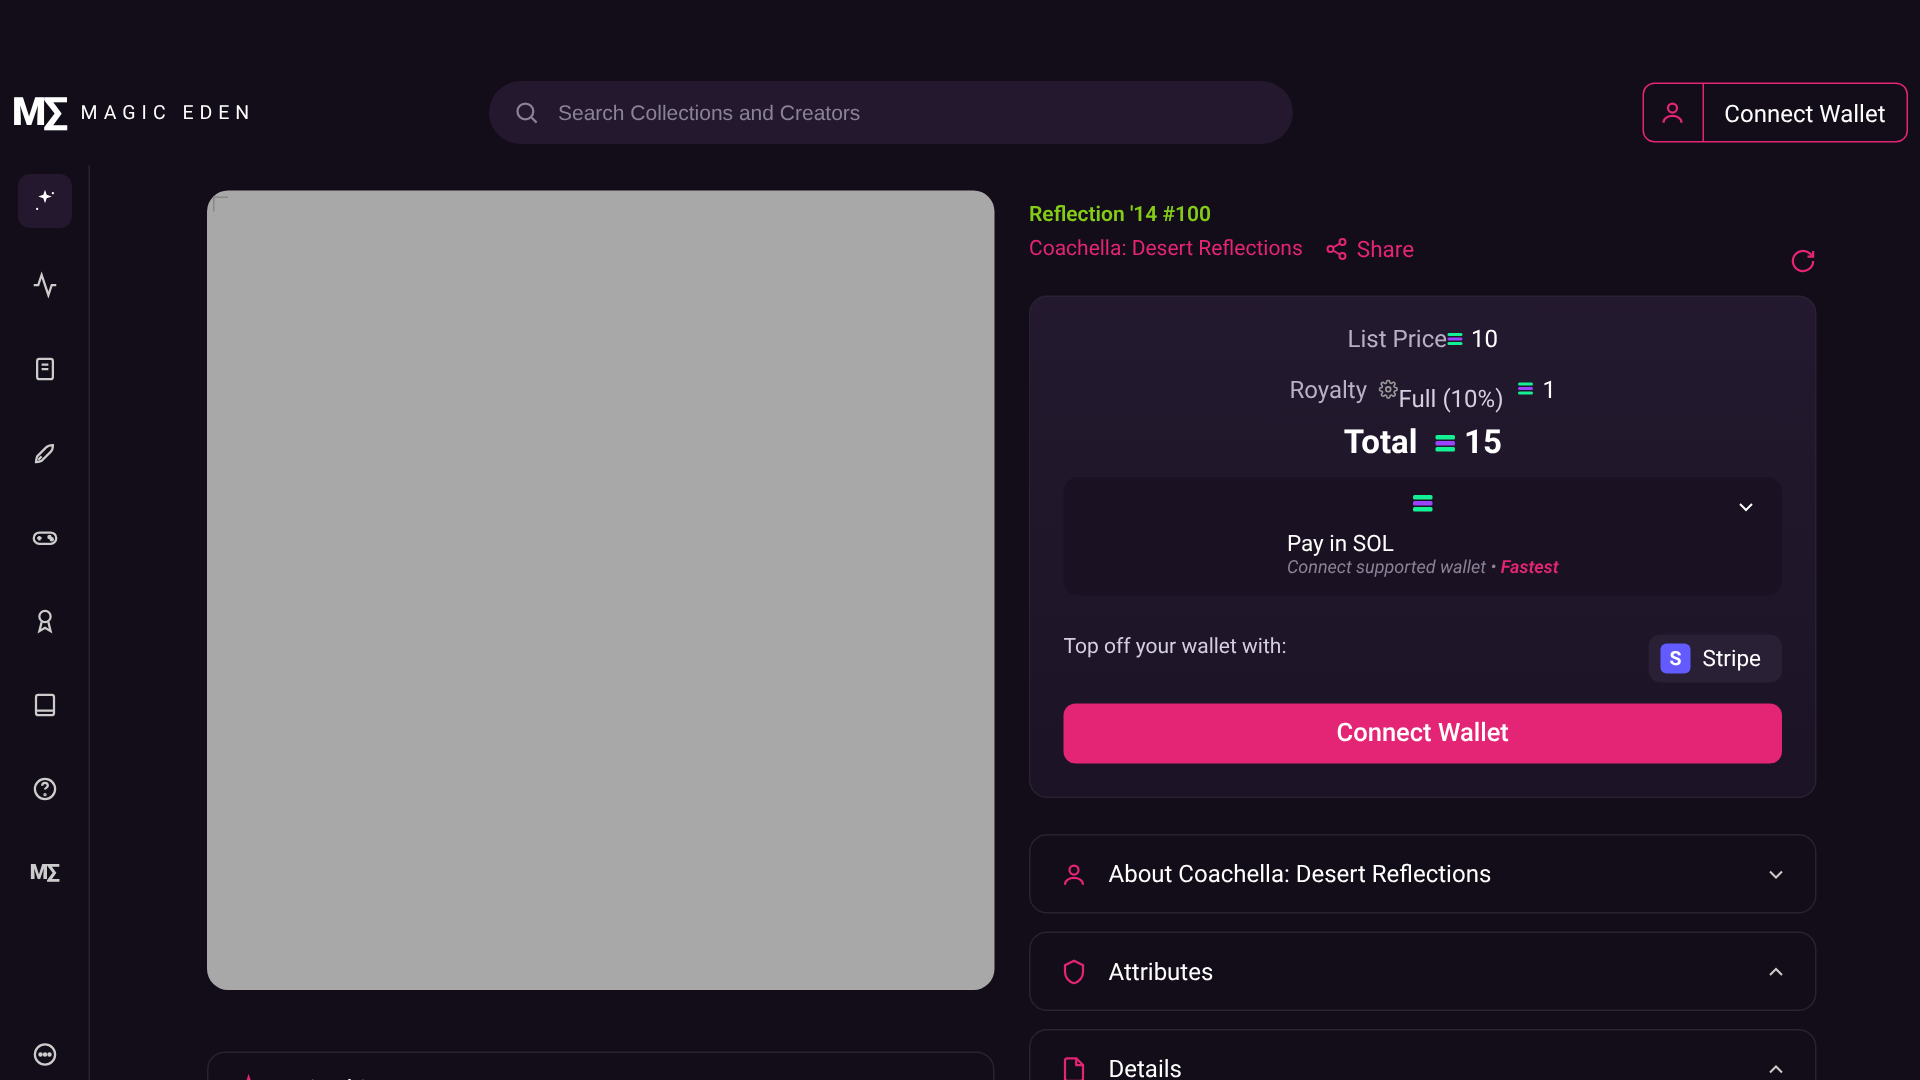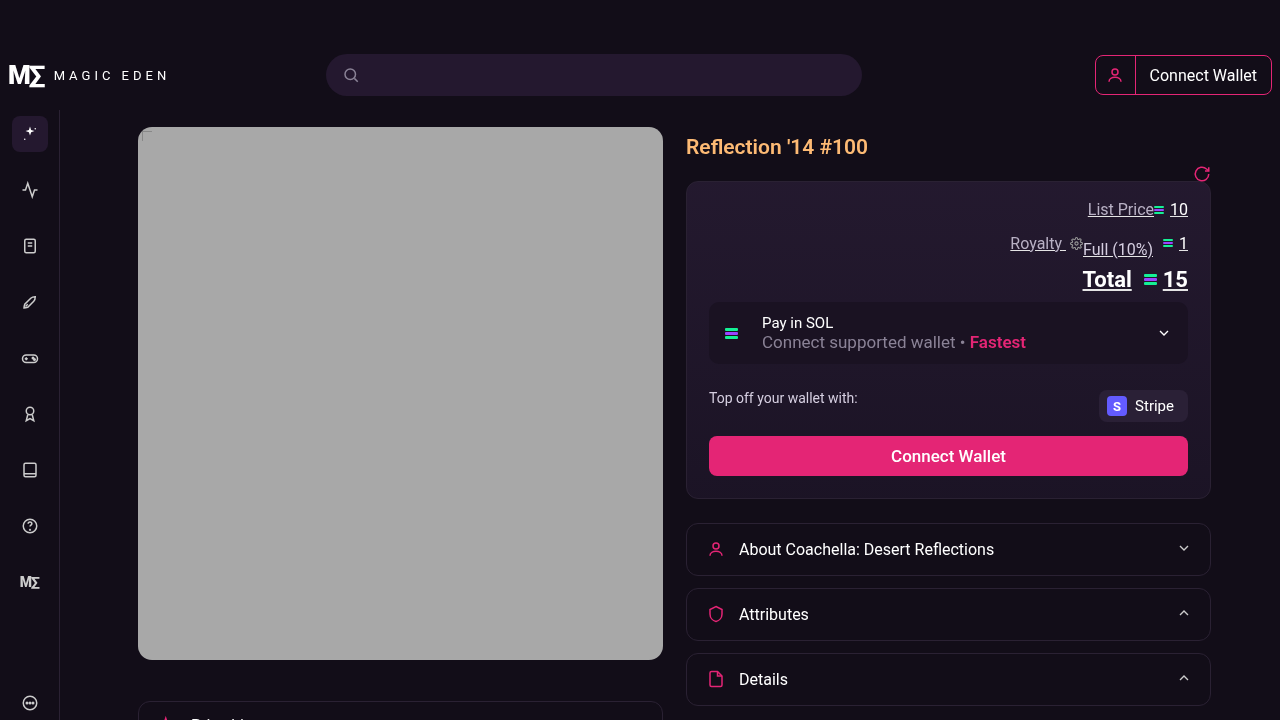--- a/index.html
+++ b/index.html
@@ -156,23 +156,23 @@
     gap: 14px;
   }
   
   .right-panel {
     position: absolute;
     left: 686px;
     top: 135px;
     width: 525px;
   }
   .nft-title {
-    font-size: 21px;
+    font-size: 14px;
     font-weight: 600;
-    color: #fdba74;
+    color: #84cc16;
   }
   .sub-row {
     display: flex;
     align-items: center;
     gap: 14px;
     margin-top: 6px;
   }
   .collection-link { color: #e42575; font-size: 14px; }
   .share-link { color: #e42575; font-size: 15px; display: flex; align-items: center; gap: 6px; }
   .refresh-ico {
@@ -184,24 +184,23 @@
   }
   .price-card {
     margin-top: 22px;
     background: linear-gradient(180deg, rgba(50,35,65,0.55), rgba(35,25,48,0.55));
     border-radius: 12px;
     padding: 18px 22px 22px;
     border: 1px solid #2a2133;
   }
   .price-row {
     display: flex;
-    justify-content: flex-end;
+    justify-content: center;
     align-items: center;
     margin-bottom: 8px;
-    text-decoration: underline;
   }
   .price-label { color: #b8b0c4; font-size: 16px; }
   .price-val { color: #fff; font-size: 16px; display: flex; align-items: center; gap: 6px; }
   .total-row .price-label { font-size: 22px; font-weight: 700; color: #fff; }
   .total-row .price-val { font-size: 22px; font-weight: 700; }
   .sol-icon {
     display: inline-flex;
     flex-direction: column;
     gap: 1px;
   }
@@ -214,30 +213,31 @@
   .sol-icon .s2 { background: #9945ff; }
   .sol-icon .s3 { background: #14f195; }
   .sol-icon.big span { width: 13px; height: 3px; }
   .pay-select {
     margin-top: 10px;
     background: #1a1222;
     border-radius: 10px;
     padding: 12px 16px;
     display: flex;
     align-items: center;
-    gap: 24px;
+    gap: 12px;
     position: relative;
+    flex-direction: column;
   }
   .pay-select .caret {
     position: absolute;
     right: 16px;
     color: #fff;
   }
   .pay-title { color: #fff; font-size: 15px; }
-  .pay-sub { color: #8a8296; font-size: 17px; }
+  .pay-sub { color: #8a8296; font-size: 12px; font-style: italic; }
   .pay-sub .fast { color: #e42575; font-weight: 600; }
   .pay-sub .dot { color: #8a8296; }
   .warn-row {
     margin-top: 14px;
     display: flex;
     align-items: center;
     gap: 8px;
     color: #a8a0b4;
     font-size: 14px;
   }
@@ -281,21 +281,21 @@
     align-items: center;
     justify-content: center;
   }
   
   .accordion {
     margin-top: 16px;
     border: 1px solid #2a2133;
     border-radius: 12px;
     padding: 16px 20px;
     display: flex;
-    align-items: flex-start;
+    align-items: center;
     gap: 14px;
     position: relative;
   }
   .accordion .caret {
     position: absolute;
     right: 18px;
     color: #ccc;
   }
   .acc-title { font-size: 16px; color: #fff; }
   .gear { margin-left: 4px; color: #888; }
@@ -307,20 +307,21 @@
 <div class="header">
   <div class="logo-wrap">
     <span class="logo-mark">M∑</span>
     <span class="logo-text">MAGIC EDEN</span>
   </div>
   <div class="search-wrap">
     <svg width="18" height="18" viewBox="0 0 24 24" fill="none" stroke="#8a8296" stroke-width="2">
         <circle cx="11" cy="11" r="7"></circle>
         <line x1="21" y1="21" x2="16.5" y2="16.5"></line>
       </svg>
+    <input placeholder="Search Collections and Creators" style="">
   </div>
   <div class="connect-btn">
     <span class="user-ico">
       <svg width="18" height="18" viewBox="0 0 24 24" fill="none" stroke="#e42575" stroke-width="2">
           <circle cx="12" cy="8" r="4"></circle>
           <path d="M4 21c0-4 4-6 8-6s8 2 8 6"></path>
         </svg>
     </span>
     <span class="label">Connect Wallet</span>
   </div>
@@ -406,20 +407,33 @@
   <span class="acc-title">Price history</span>
   <span class="caret" style="position:absolute;right:22px;">
     <svg width="16" height="16" viewBox="0 0 24 24" fill="none" stroke="#ccc" stroke-width="2">
         <polyline points="18 15 12 9 6 15"></polyline>
       </svg>
   </span>
 </div>
 
 <div class="right-panel">
   <div class="nft-title">Reflection '14 #100</div>
+  <div class="sub-row">
+    <a class="collection-link">Coachella: Desert Reflections</a>
+    <a class="share-link">
+      <svg width="16" height="16" viewBox="0 0 24 24" fill="none" stroke="#e42575" stroke-width="2">
+          <circle cx="18" cy="5" r="3"></circle>
+          <circle cx="6" cy="12" r="3"></circle>
+          <circle cx="18" cy="19" r="3"></circle>
+          <line x1="8.5" y1="10.5" x2="15.5" y2="6.5"></line>
+          <line x1="8.5" y1="13.5" x2="15.5" y2="17.5"></line>
+        </svg>
+      <span>Share</span>
+    </a>
+  </div>
   <div class="refresh-ico">
     <svg width="18" height="18" viewBox="0 0 24 24" fill="none" stroke="#e42575" stroke-width="2">
         <path d="M21 12a9 9 0 11-3-6.7L21 8"></path>
         <polyline points="21 3 21 8 16 8"></polyline>
       </svg>
   </div>
 
   <div class="price-card">
     <div class="price-row">
       <span class="price-label">List Price</span>

